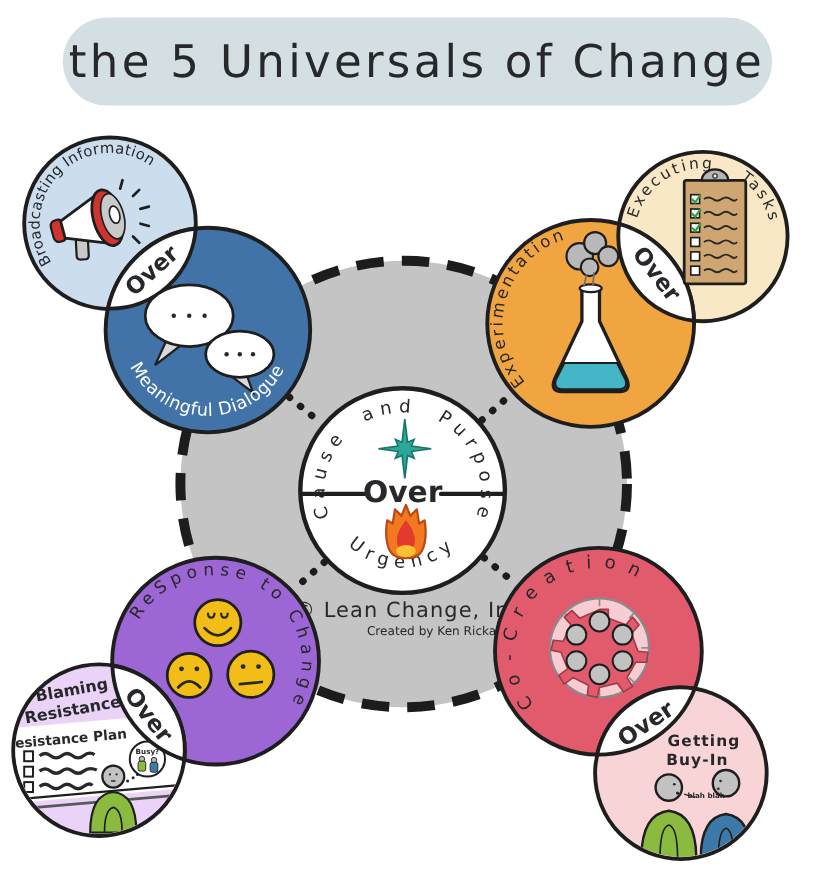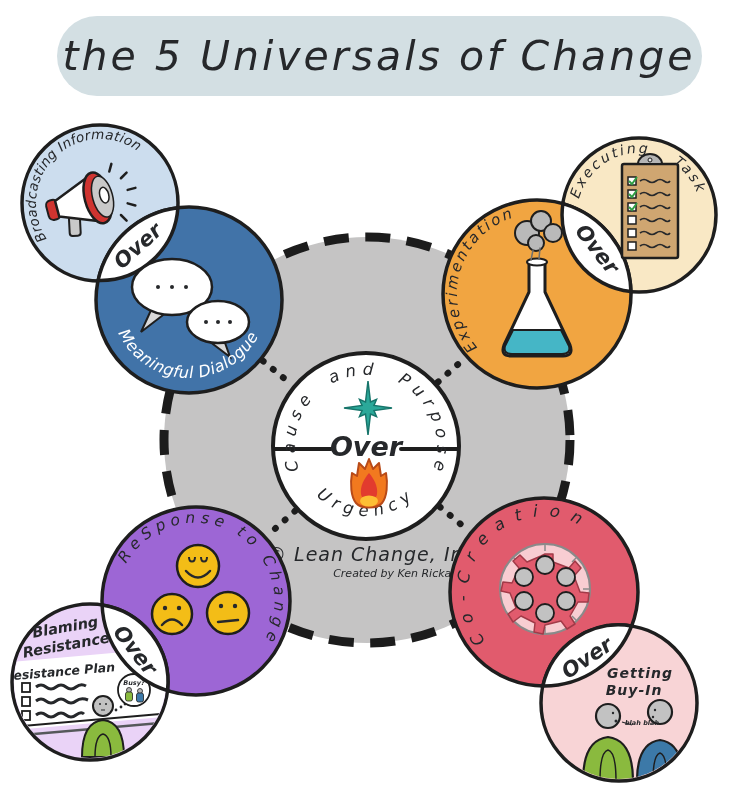--- a/index.html
+++ b/index.html
@@ -1,16 +1,16 @@
 <!DOCTYPE html>
 <html><head>
 <meta charset="utf-8">
 <style>
   html,body{margin:0;padding:0;background:#ffffff;width:750px;height:790px;overflow:hidden;}
-  #stage{position:relative;width:750px;height:790px;font-family:"DejaVu Sans",sans-serif;font-style:italic;}
+  #stage{position:relative;width:750px;height:790px;font-family:"DejaVu Sans",sans-serif;}
   svg{position:absolute;left:0;top:0;}
   text{font-family:"DejaVu Sans",sans-serif;fill:#26282b;}
   .title-text{font-size:41px;letter-spacing:3px;}
   .arc-bi{font-size:13.5px;letter-spacing:0.3px;}
   .arc-md{font-size:16px;fill:#ffffff;letter-spacing:0.5px;}
   .arc-ex{font-size:15px;letter-spacing:2.5px;}
   .arc-et{font-size:14px;letter-spacing:2.5px;word-spacing:18px;}
   .arc-rc{font-size:15.5px;letter-spacing:5px;}
   .arc-cc{font-size:16.5px;letter-spacing:11px;}
   .arc-cp{font-size:16.5px;letter-spacing:6px;word-spacing:8px;}

